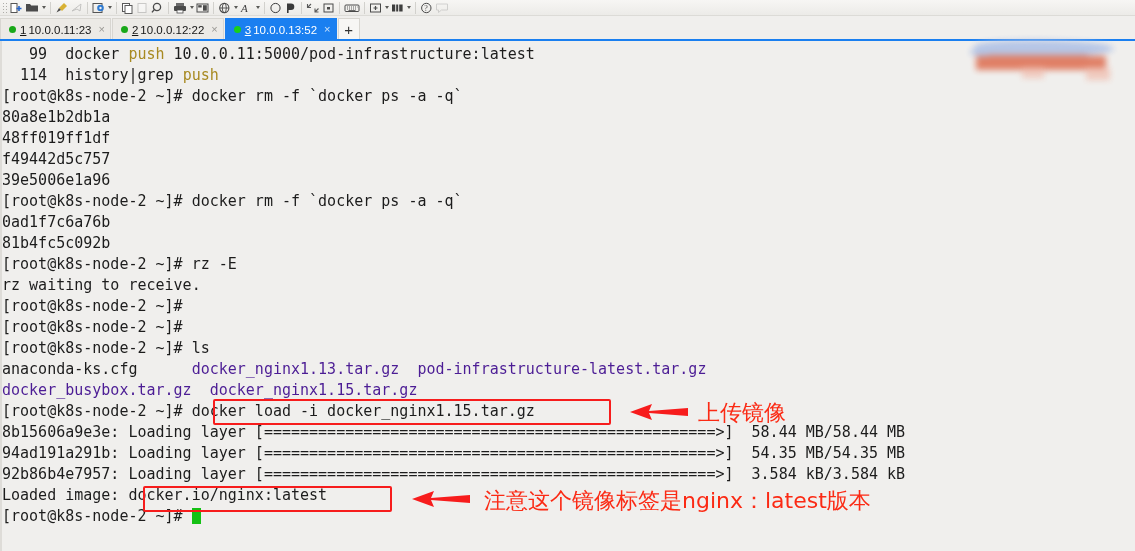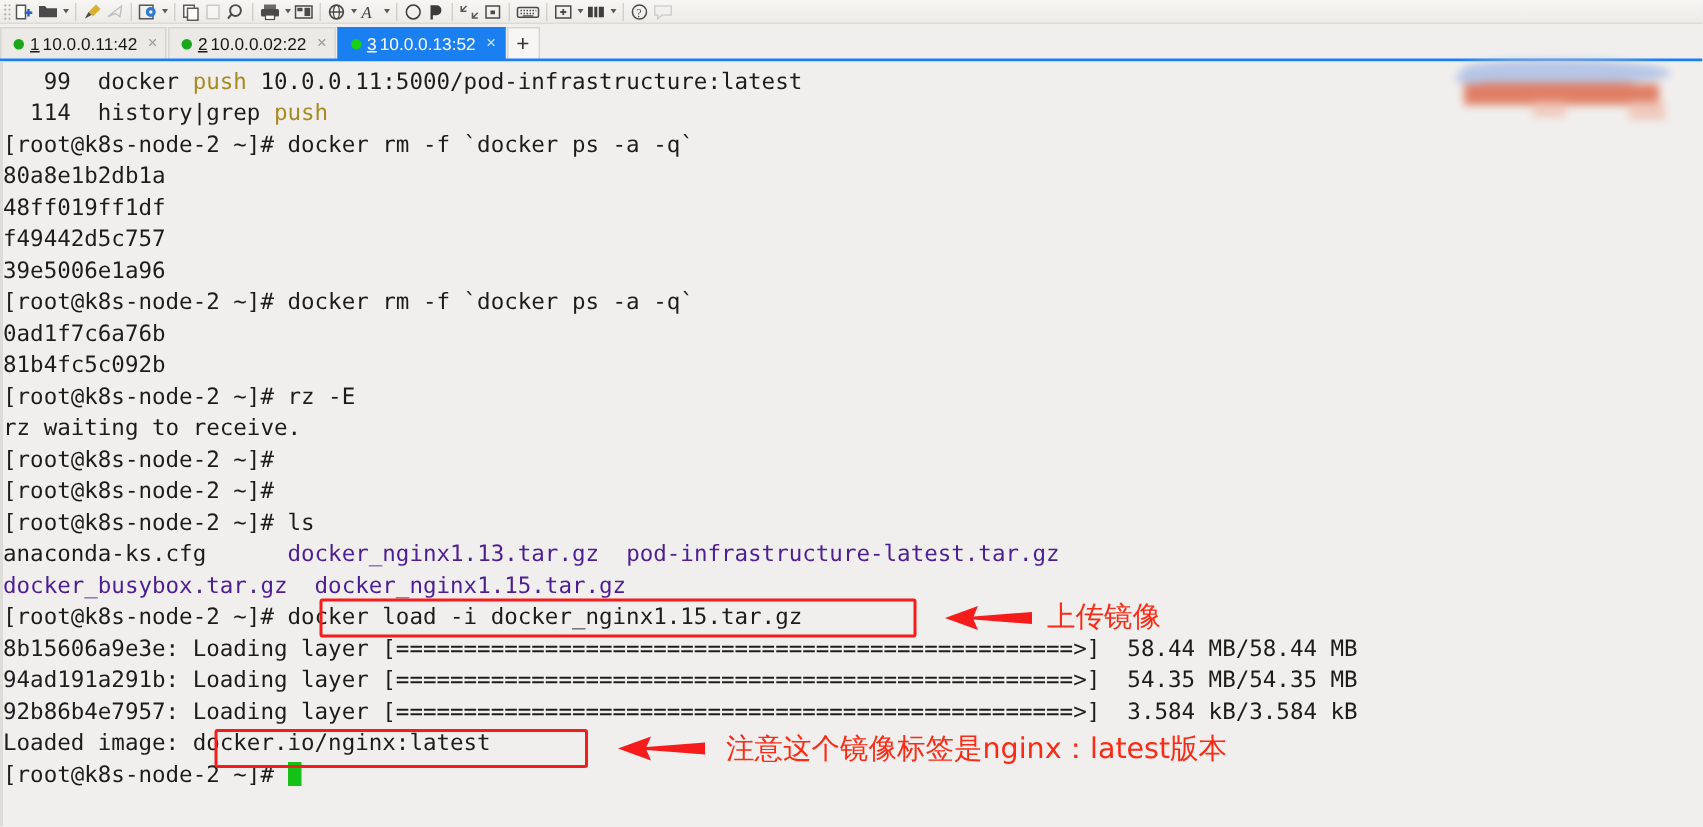--- a/index.html
+++ b/index.html
@@ -152,21 +152,21 @@
     pointer-events: none;
   }
   .arrow {
     position: absolute;
     color: #f71c1c;
   }
   .cn-note {
     position: absolute;
     color: #fb2a14;
     font-family: "DejaVu Sans", sans-serif;
-    font-size: 19px;
+    font-size: 22px;
     white-space: nowrap;
   }
   .cursor-block {
     display: inline-block;
     width: 9px; height: 16px;
     background: #15c115;
     vertical-align: -3px;
   }
 
   
@@ -362,27 +362,27 @@
       <svg width="14" height="12" viewBox="0 0 14 12">
           <path d="M1.5 2h11v6h-6l-3 2.5V8h-2z" fill="none" stroke="#9a9a9a" stroke-width="1"></path>
         </svg>
     </div>
   </div>
 
   <div class="tabbar">
     <div class="tab">
       <span class="dot"></span>
       <span class="tnum">1</span>
-      <span>10.0.0.11:42</span>
+      <span>10.0.0.11:23</span>
       <span class="tclose">×</span>
     </div>
     <div class="tab">
       <span class="dot"></span>
       <span class="tnum">2</span>
-      <span>10.0.0.02:22</span>
+      <span>10.0.0.12:22</span>
       <span class="tclose">×</span>
     </div>
     <div class="tab active">
       <span class="dot"></span>
       <span class="tnum">3</span>
       <span>10.0.0.13:52</span>
       <span class="tclose">×</span>
     </div>
     <div class="tab-add">+</div>
   </div>

